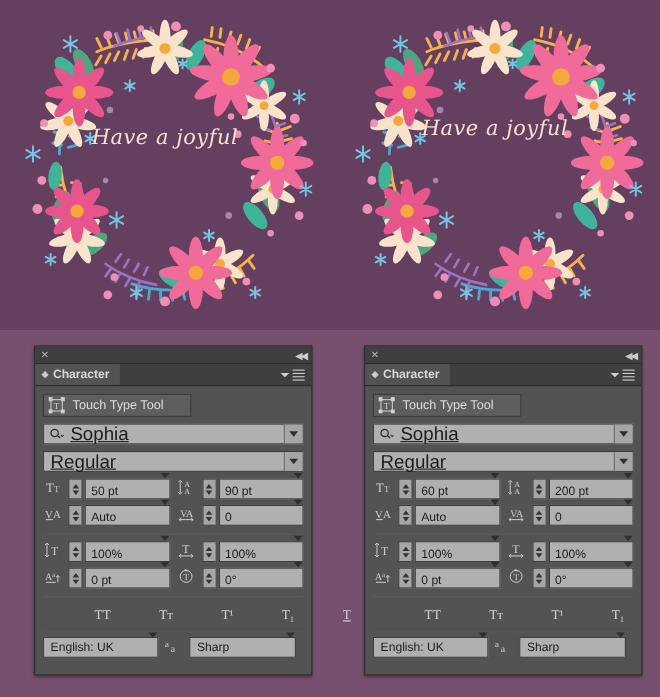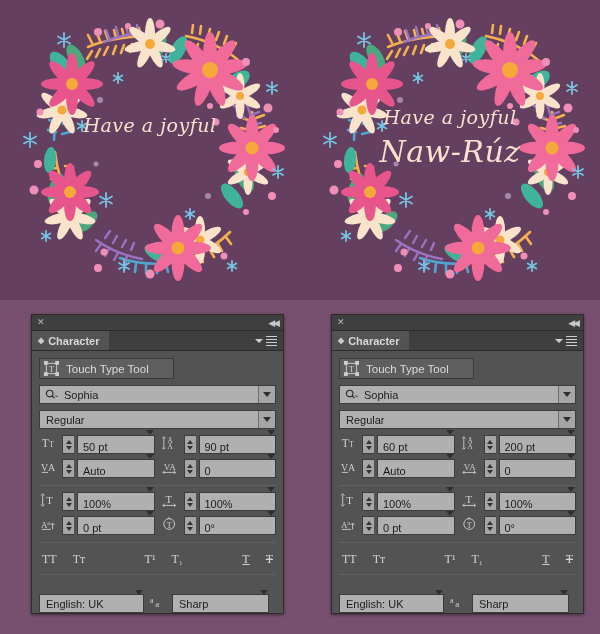--- a/index.html
+++ b/index.html
@@ -72,21 +72,21 @@
     height: 21px; width: 135px; padding: 0 8px 0 4px;
     background: #5e5e5e; border: 1px solid #3a3a3a;
     color: #dcdcdc; font-size: 11.5px;
   }
 
   .row { display: flex; gap: 5px; margin-top: 6px; }
   .fld {
     flex: 1; display: flex; align-items: center;
     height: 19px; background: #b0b0b0; border: 1px solid #3c3c3c;
   }
-  .fld .val { flex: 1; padding-left: 6px; color: #1c1c1c; font-size: 11px; }
+  .fld .val { flex: 1; padding-left: 6px; color: #1c1c1c; font-size: 17px; text-decoration: underline; }
   .fld .drop {
     width: 17px; height: 100%; background: #a6a6a6;
     border-left: 1px solid #6e6e6e; display: flex; align-items: center; justify-content: center;
   }
   .caret { width: 0; height: 0; border-left: 4px solid transparent; border-right: 4px solid transparent; border-top: 5px solid #2f2f2f; }
 
   .sep { height: 1px; background: #454545; border-bottom: 1px solid #606060; margin: 7px 0 0; }
 
   .metrics { display: flex; gap: 6px; margin-top: 6px; }
   .mcol { flex: 1; display: flex; flex-direction: column; gap: 5px; }
@@ -98,26 +98,26 @@
   }
   .spin .up { width:0;height:0;border-left:3px solid transparent;border-right:3px solid transparent;border-bottom:4px solid #333; }
   .spin .dn { width:0;height:0;border-left:3px solid transparent;border-right:3px solid transparent;border-top:4px solid #333; }
   .mfld {
     flex: 1; display: flex; align-items: flex-end; height: 19px;
     background: #b0b0b0; border: 1px solid #3c3c3c;
   }
   .mfld .val { flex: 1; padding-left: 5px; color: #1c1c1c; font-size: 11px; }
 
   .styles { display: flex; align-items: center; margin-top: 9px; padding: 0 3px; }
-  .sbtn { color: #d2d2d2; font-size: 12px; font-family: "Liberation Serif", serif; }
+  .sbtn { color: #d2d2d2; font-size: 12px; font-family: "Liberation Serif", serif; margin-left: 44px; }
   .sbtn.u { text-decoration: underline; }
   .sbtn.s { text-decoration: line-through; }
   .sp { flex: 1; }
 
-  .bottom { display: flex; align-items: center; gap: 6px; margin-top: 19px; }
+  .bottom { display: flex; align-items: center; gap: 6px; margin-top: 4px; }
   .bfld {
     display: flex; align-items: center; height: 19px;
     background: #b0b0b0; border: 1px solid #3c3c3c;
   }
   .bfld.lang { width: 105px; }
   .bfld.aa   { width: 97px; }
   .bfld .val { flex: 1; padding-left: 6px; color: #1c1c1c; font-size: 11px; }
   .aa-icon { color: #d2d2d2; font-size: 12px; font-family: "Liberation Serif", serif; }
 
   .fontico { display: inline-flex; align-items: center; padding-left: 5px; color: #2b2b2b; font-size: 11px; }
@@ -404,21 +404,20 @@
     </svg>
     <div class="greet l1a">Have a joyful</div>
   </div>
 
   <div class="art right">
     <svg viewBox="0 0 300 300" xmlns="http://www.w3.org/2000/svg">
       <rect width="300" height="300" fill="#643f60"></rect>
       <use href="#wreathL"></use>
     </svg>
     <div class="greet l1b">Have a joyful</div>
-    <div class="greet l2b">Naw-Rúz</div>
   </div>
 
   <div class="panel left">
     <div class="titlebar">
       <span class="tb-close">✕</span>
       <span class="tb-collapse">◀◀</span>
     </div>
     <div class="tabrow">
       <div class="tab">
         <span class="grip">◈</span>

